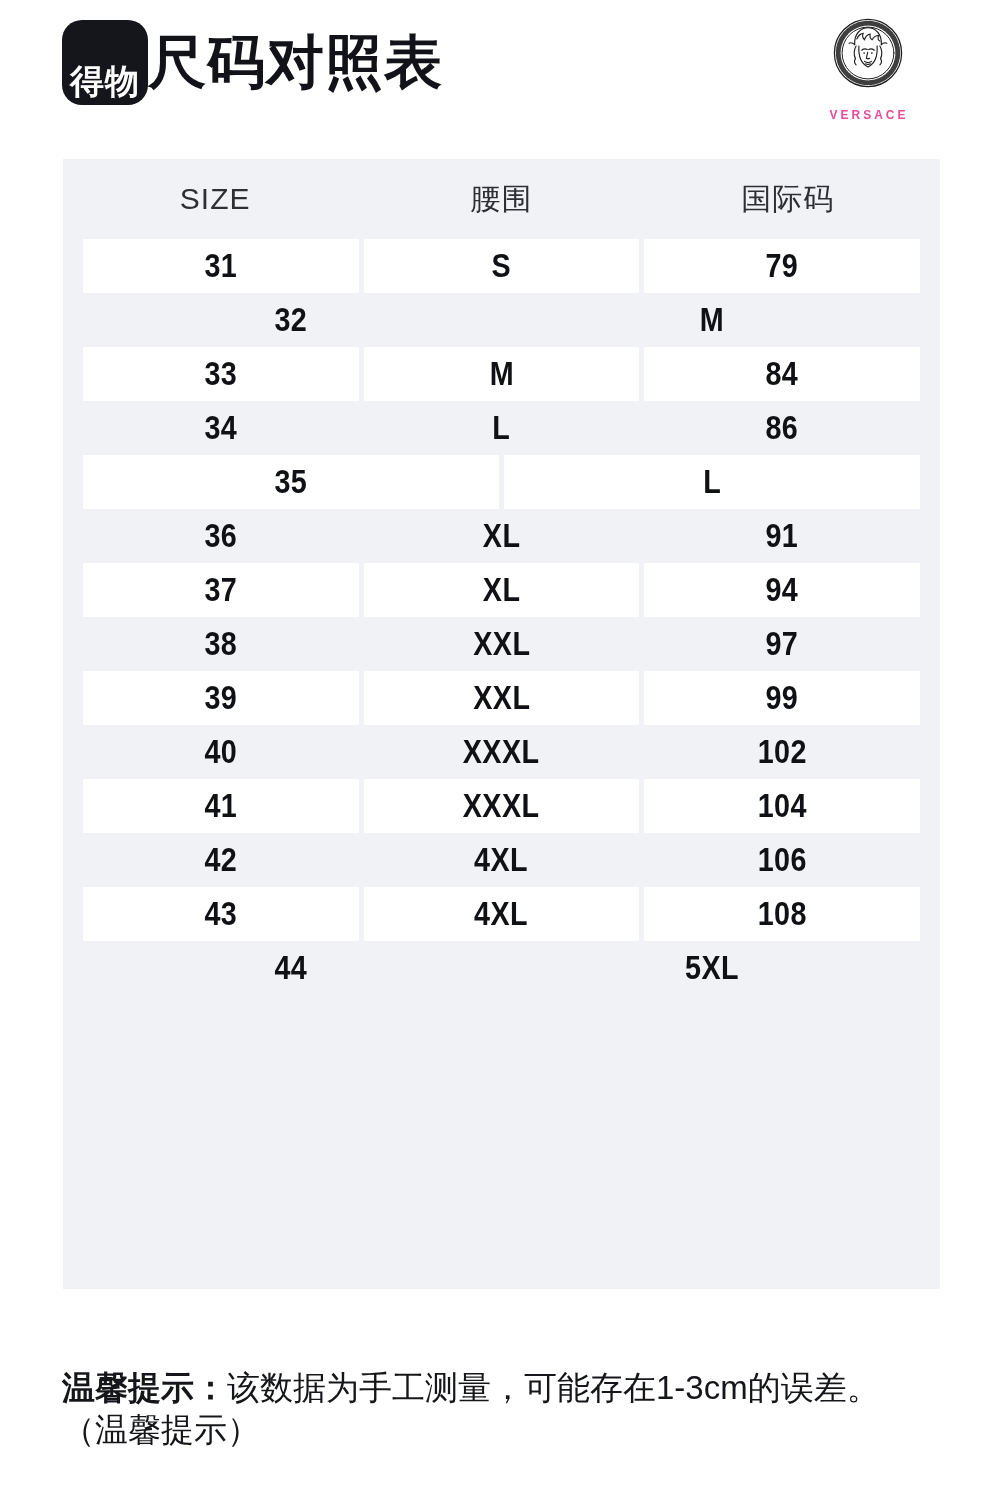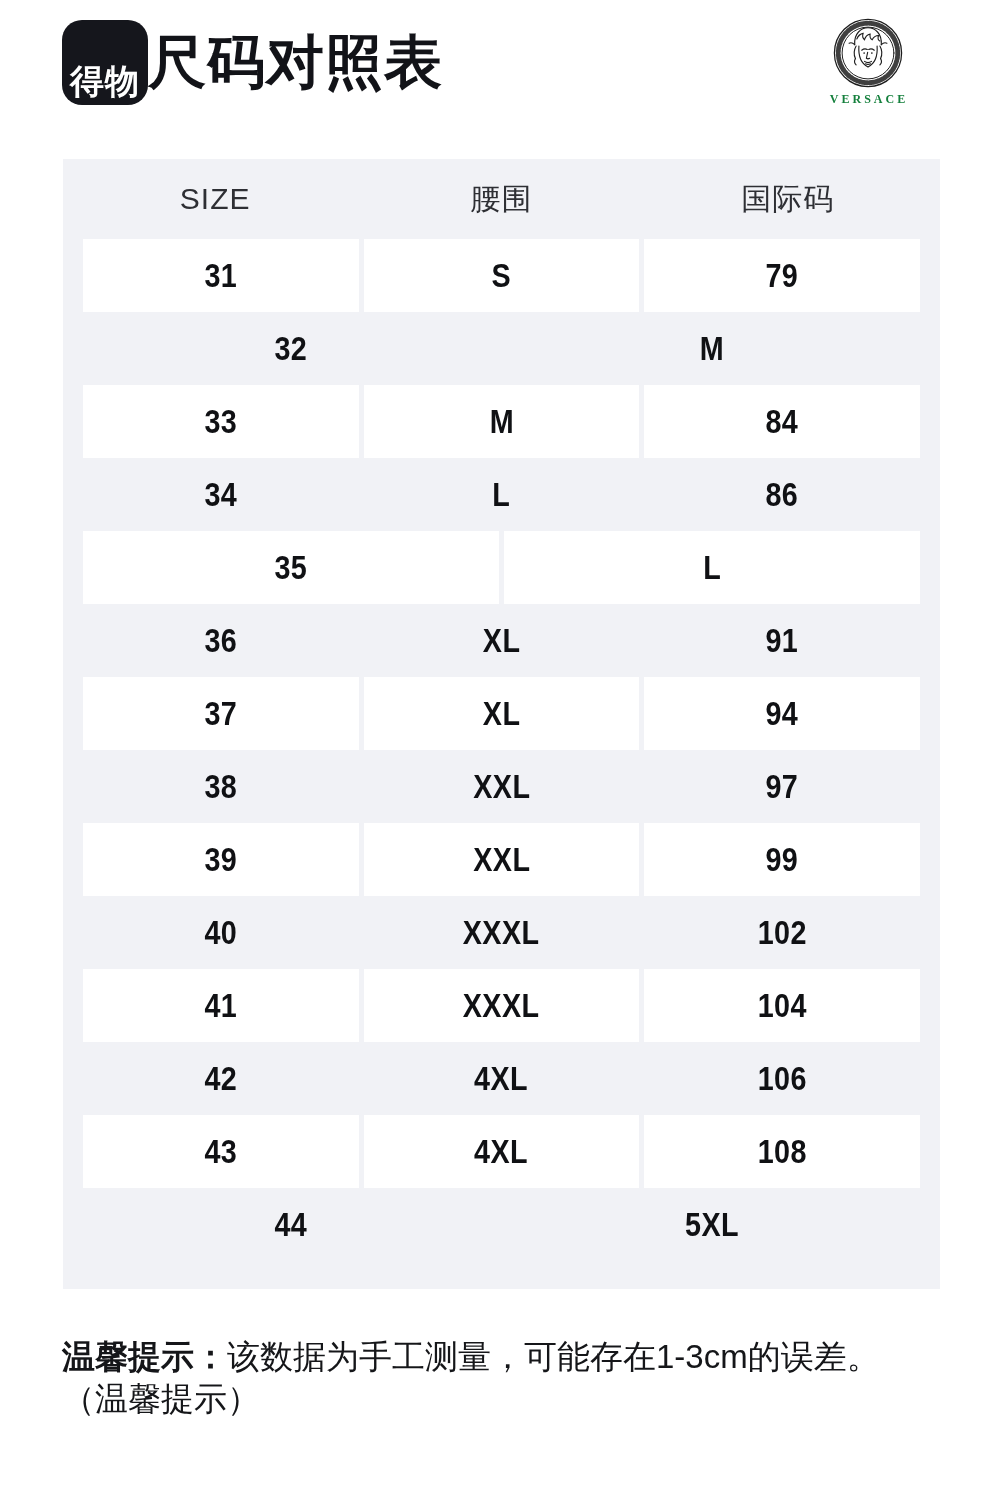--- a/index.html
+++ b/index.html
@@ -24,49 +24,49 @@
     color: #ffffff; font-size: 34px; font-weight: 700; letter-spacing: 1px;
   }
   .page-title {
     position: absolute; left: 148px; top: 24px;
     font-size: 58px; font-weight: 600; color: #121318;
     letter-spacing: 1px; line-height: 76px; white-space: nowrap;
   }
   .versace { position: absolute; left: 820px; top: 18px; width: 95px; text-align: center; }
   .versace svg { display: block; margin: 0 auto; }
   .versace-name {
-    margin-top: 4px; font-family: Liberation Serif, serif;
+    margin-top: 20px; font-family: Liberation Sans, sans-serif;
     font-size: 12px; font-weight: 600; letter-spacing: 3px; margin-right: -3px;
-    color: #15803d; white-space: nowrap;
+    color: #ec4899; white-space: nowrap;
   }
 
   
   .chart {
     position: absolute; left: 63px; top: 159px;
     width: 877px; height: 1130px;
     background: #f1f2f6;
     padding: 0 20px 28px 20px;
   }
   .chart-head { display: flex; gap: 22px; height: 80px; align-items: center; }
   .hcell {
     flex: 1; text-align: center;
     font-size: 30px; font-weight: 400; color: #2e2f34;
     letter-spacing: 1px;
   }
-  .row { display: flex; gap: 5px; height: 73px; }
+  .row { display: flex; gap: 5px; height: 54px; }
   .cell { flex: 1; display: flex; align-items: center; justify-content: center; }
   .row.white .cell { background: #ffffff; }
   .cell span {
     display: inline-block; transform: scaleX(0.87);
     font-size: 33px; font-weight: 700; color: #101114; letter-spacing: 0.5px;
   }
 
   
   .notice {
-    position: absolute; left: 62px; top: 1336px; width: 890px;
+    position: absolute; left: 62px; top: 1367px; width: 890px;
     font-size: 33px; line-height: 42px; color: #151619;
   }
   .notice .bold { font-weight: 700; }
 </style>
 </head>
 <body>
 
 <div class="dewu-logo">
   <span>得物</span>
 </div>

